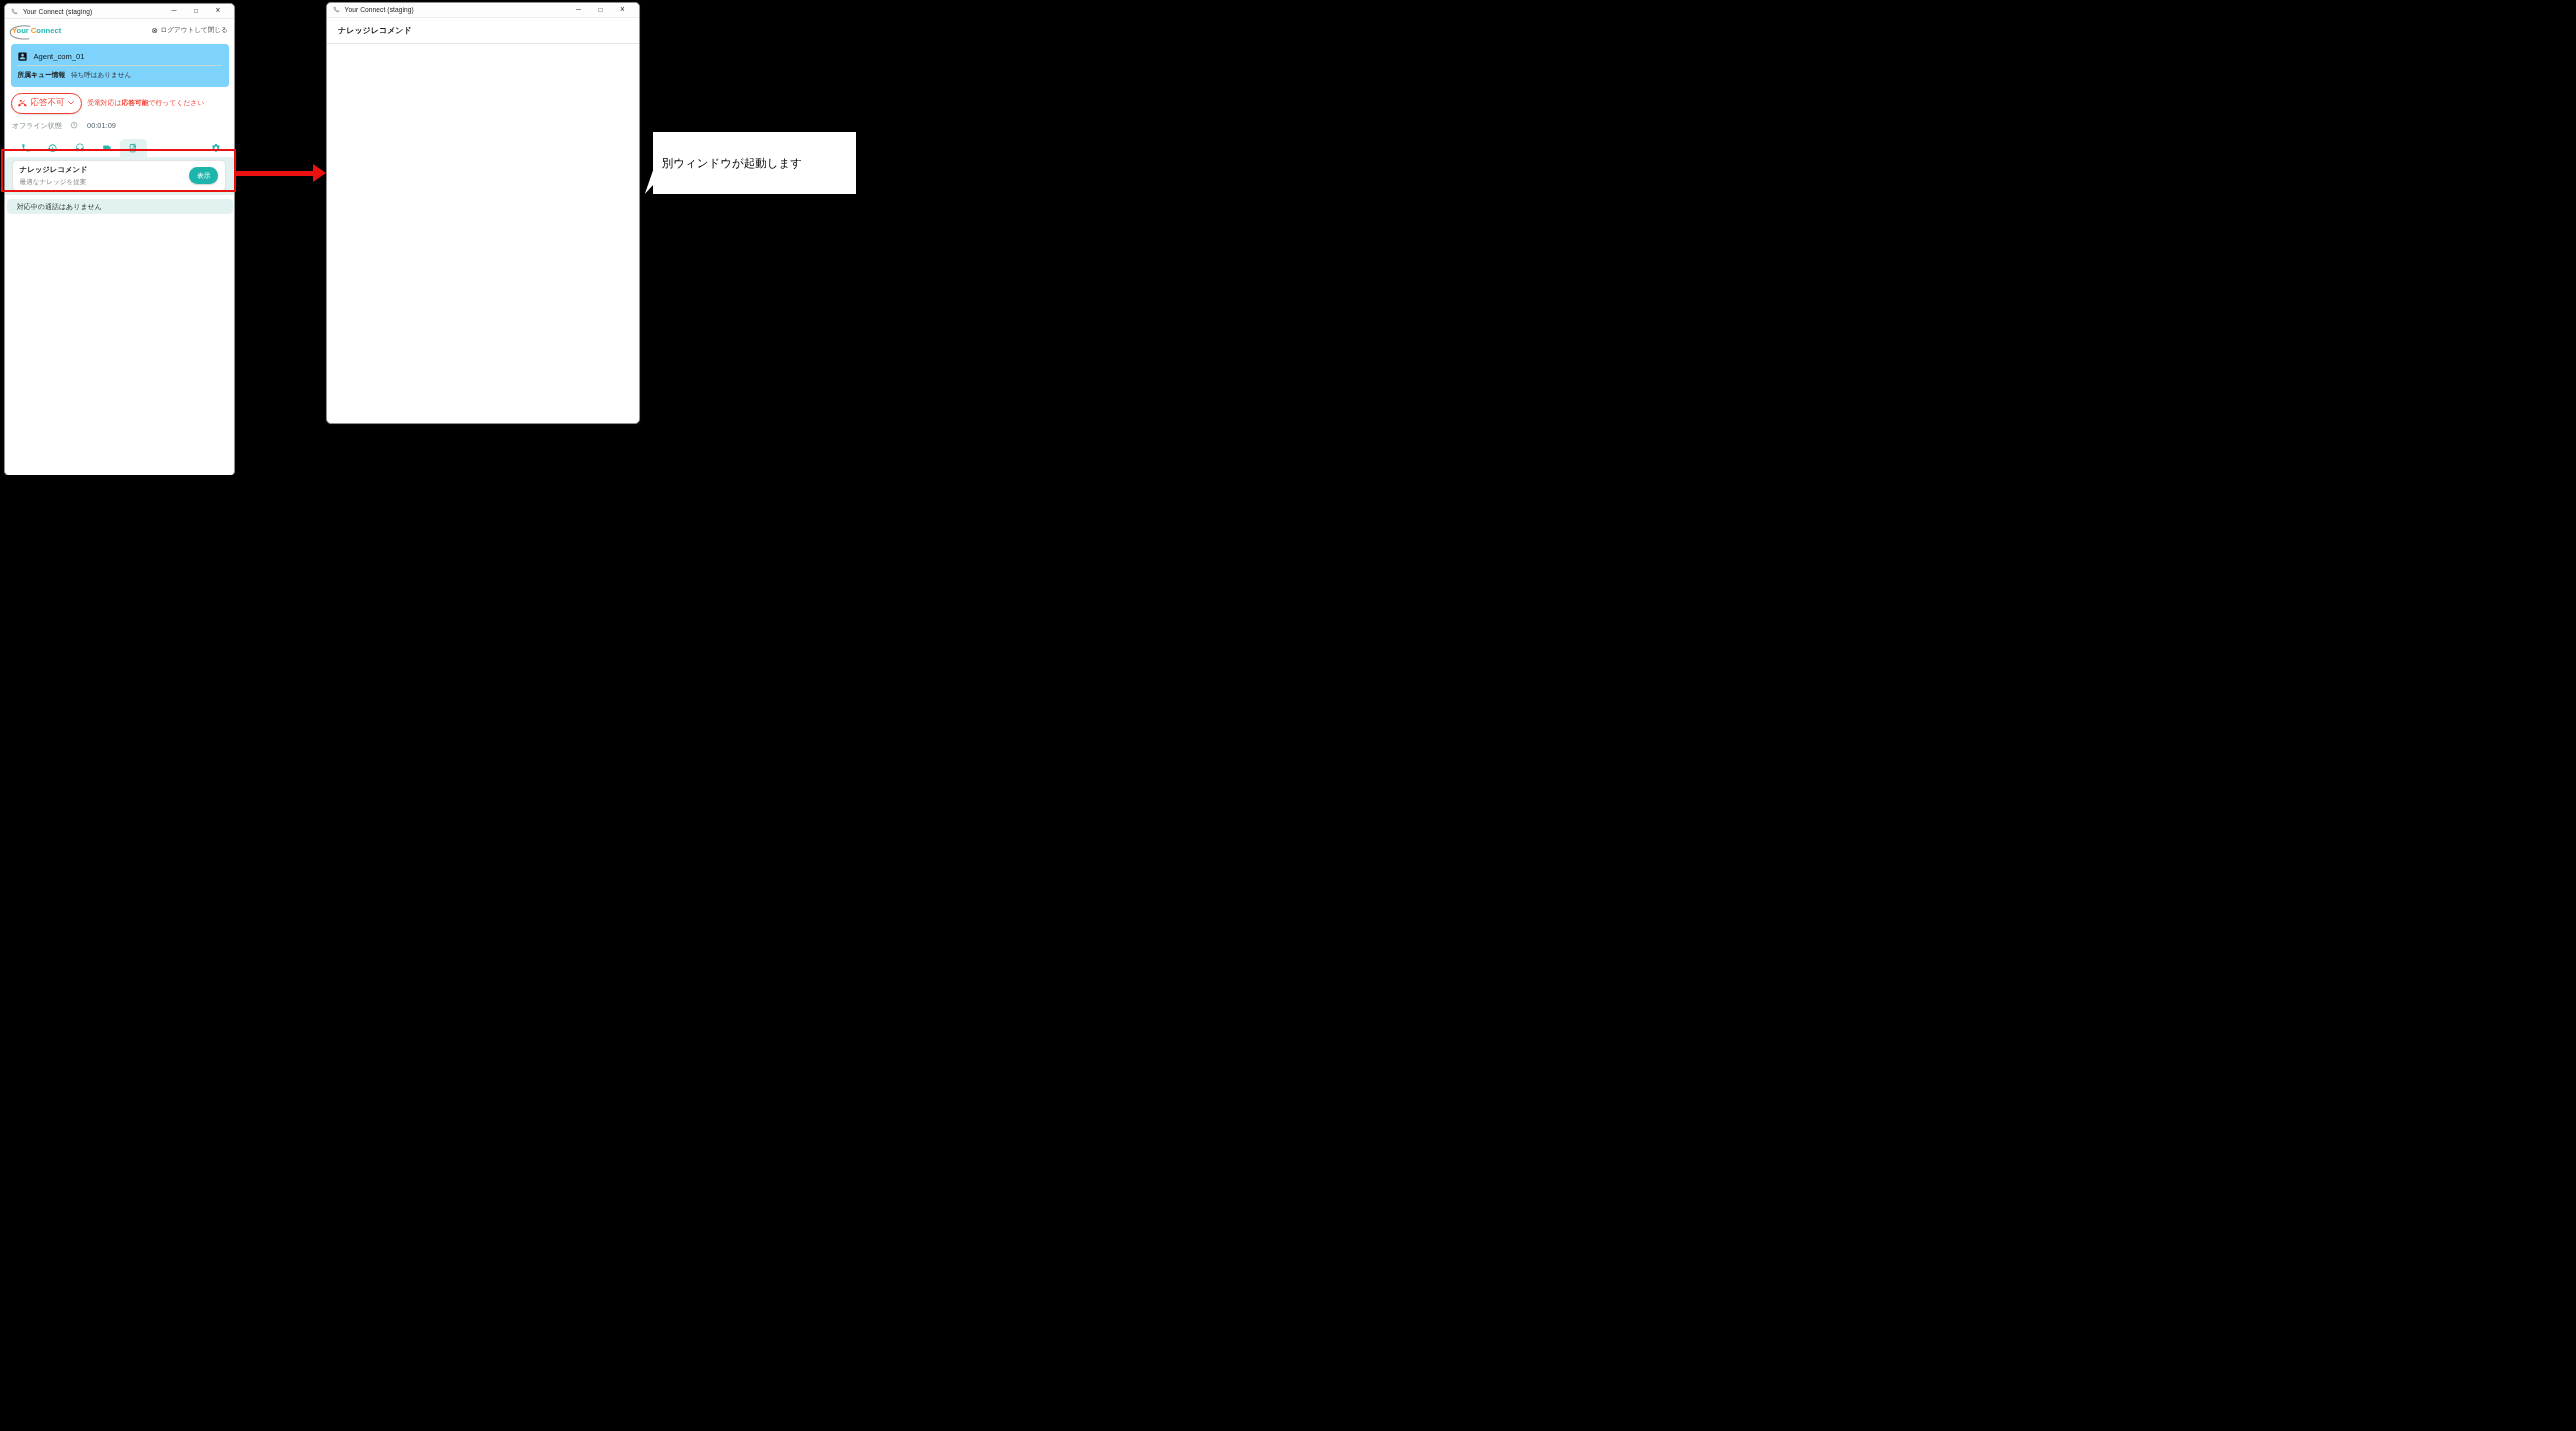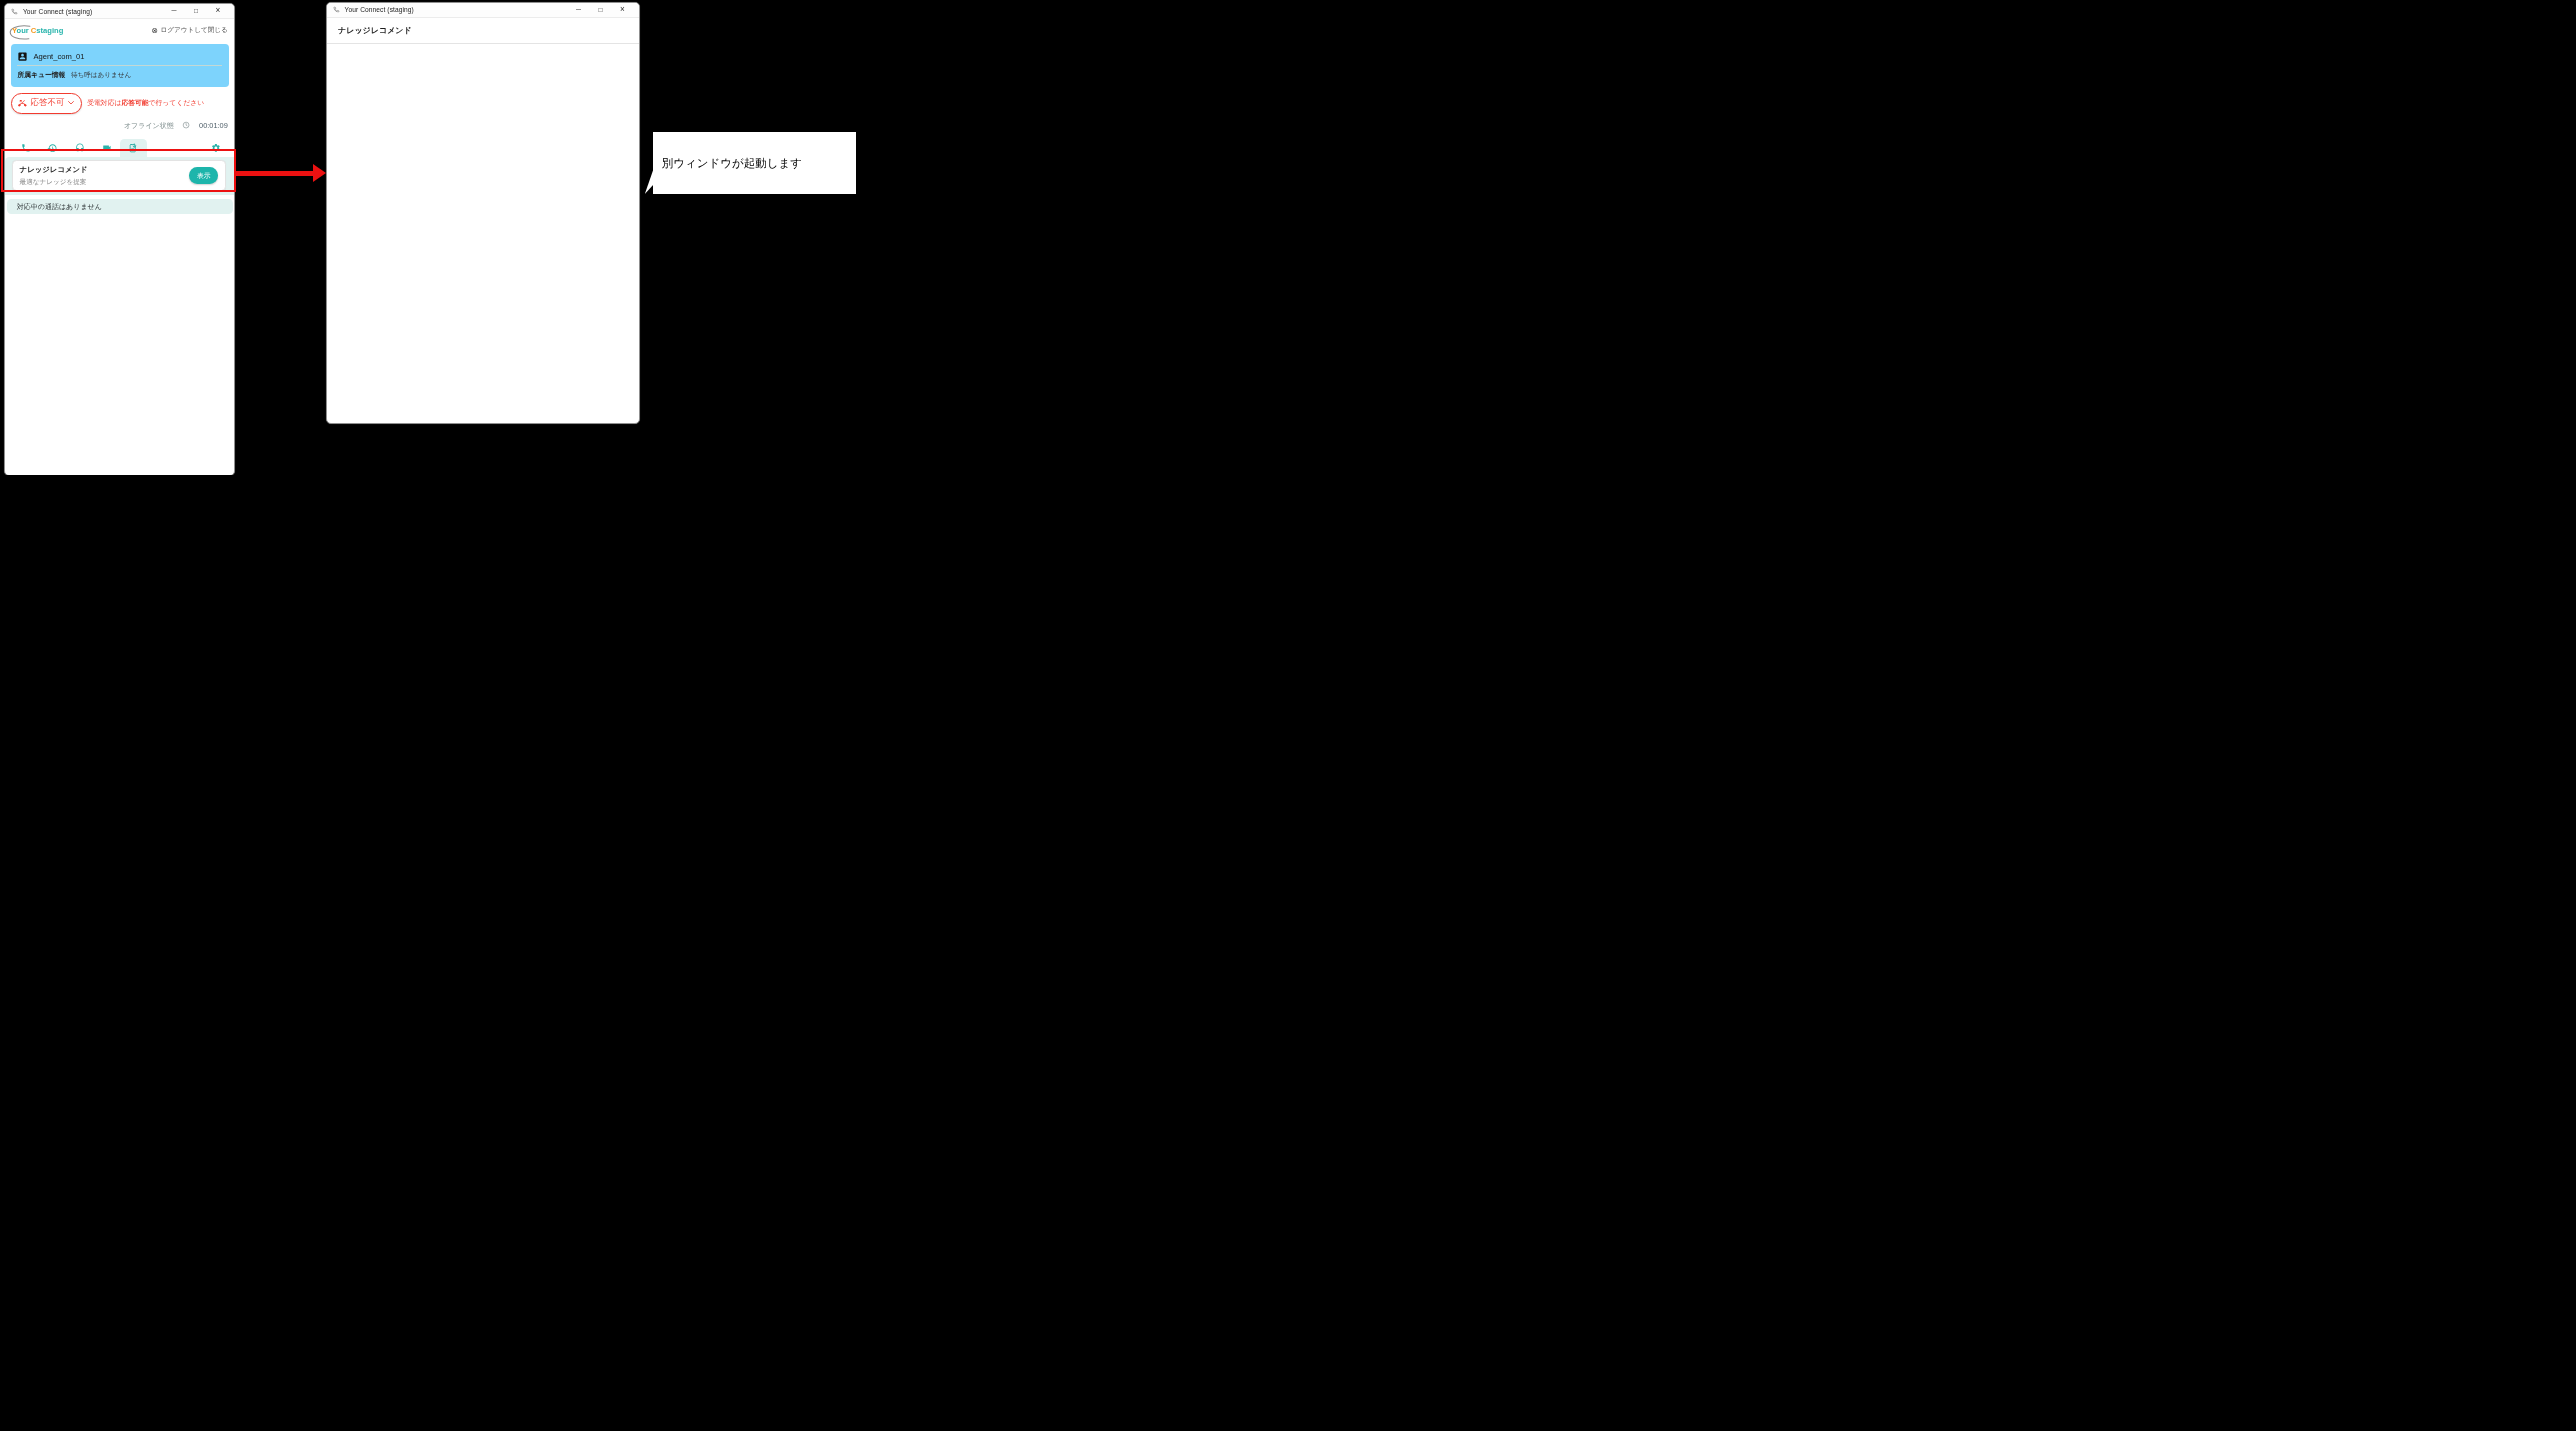--- a/index.html
+++ b/index.html
@@ -36,21 +36,21 @@
   .queue-label{font-size:6.8px;font-weight:bold;color:#222;}
   .queue-value{font-size:6.6px;color:#333;}
 
   .status-row{margin:6px 5.5px 0;display:flex;align-items:center;gap:5.5px;}
   .status-pill{display:flex;align-items:center;gap:3.8px;border:1.1px solid #f23b2f;border-radius:10.4px;
                height:18.6px;padding:0 6.6px 0 6px;background:#fff;box-shadow:0 1.1px 1.6px rgba(0,0,0,.12);}
   .status-pill .lbl{color:#f23b2f;font-weight:normal;font-size:8.5px;}
   .status-msg{font-size:6.8px;color:#f23b2f;}
   .status-msg b{font-weight:bold;}
 
-  .presence-row{margin:7px 6.6px 0;display:flex;align-items:center;gap:8px;justify-content:flex-end;}
+  .presence-row{margin:7px 6.6px 0;display:flex;align-items:center;gap:8px;}
   .presence-label{font-size:7px;color:#7d8c8c;}
   .presence-timer{font-size:7.4px;color:#4e5e68;margin-left:1.1px;}
 
   .toolbar{margin:8.7px 6.6px 0;display:flex;align-items:flex-end;height:17.5px;}
   .tool-slot{width:27px;height:17.5px;display:flex;align-items:center;justify-content:center;}
   .tool-slot.selected{background:#e1f2f0;border-radius:4.4px 4.4px 0 0;}
   .tool-slot.gear{margin-left:auto;width:24px;}
 
   .knowledge-section{background:#e1f2f0;padding:3.3px 8.7px 3.8px 6.6px;border-radius:4.4px 0 0 0;}
   .knowledge-card{background:#fff;border:0.5px solid #e3e3e3;border-radius:4.4px;padding:3.8px 6.6px;
@@ -114,21 +114,21 @@
         <span class="tb-btn max">□</span>
         <span class="tb-btn close">×</span>
       </span>
     </div>
 
     <div class="app-header">
       <div class="logo">
         <svg class="swirl" width="45" height="17.5" viewBox="0 0 82 32">
           <path d="M40 4 C14 1 3 9 4 16 c1 8 14 13 34 11" fill="none" stroke="#8b8b8b" stroke-width="2" stroke-linecap="round"></path>
         </svg>
-        <span class="logo-text"><span class="o">Y</span><span class="t">our </span><span class="o">C</span><span class="t">staging</span></span>
+        <span class="logo-text"><span class="o">Y</span><span class="t">our </span><span class="o">C</span><span class="t">onnect</span></span>
       </div>
       <div class="logout">
         <span class="ox">⊗</span>
         <span>ログアウトして閉じる</span>
       </div>
     </div>
 
     <div class="agent-panel">
       <div class="agent-row">
         <span class="icon">

